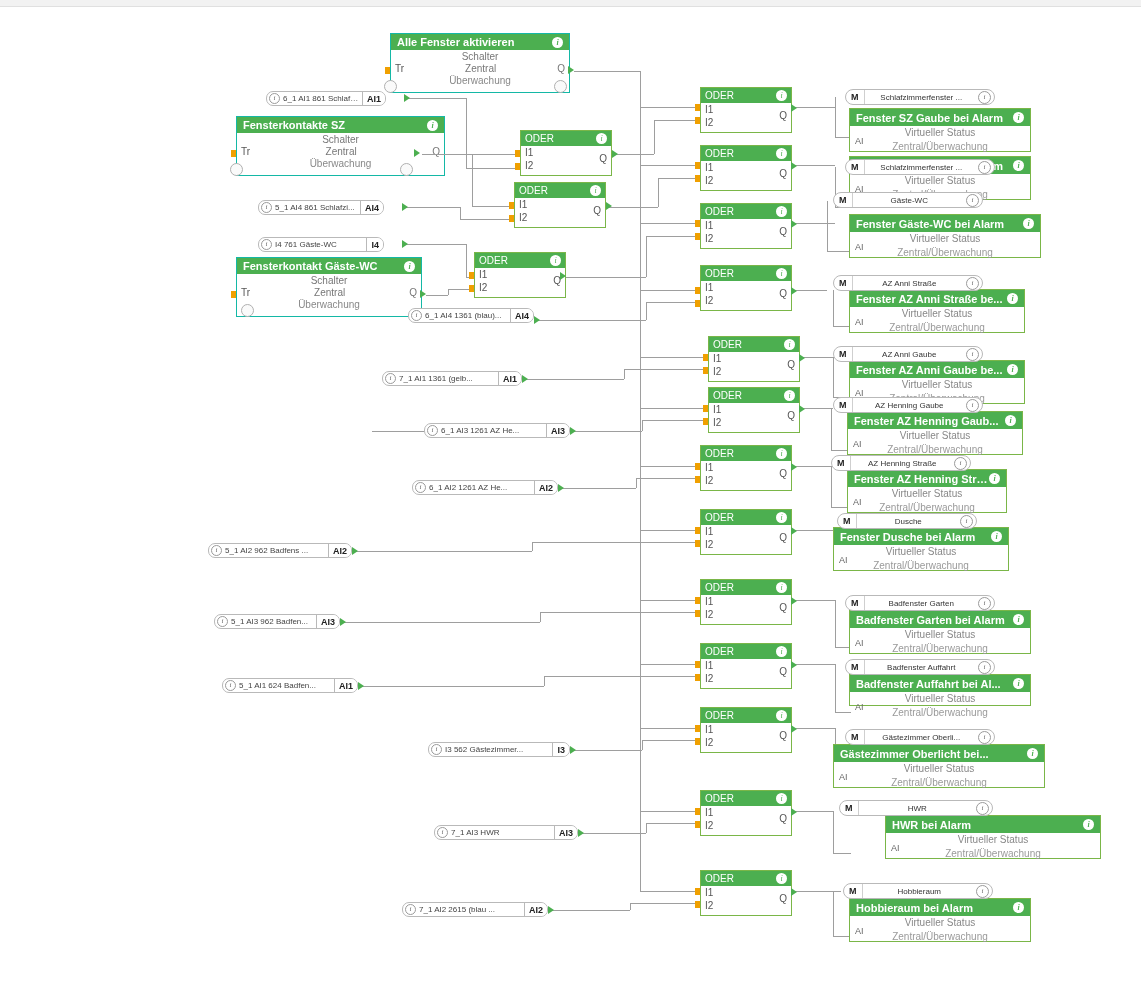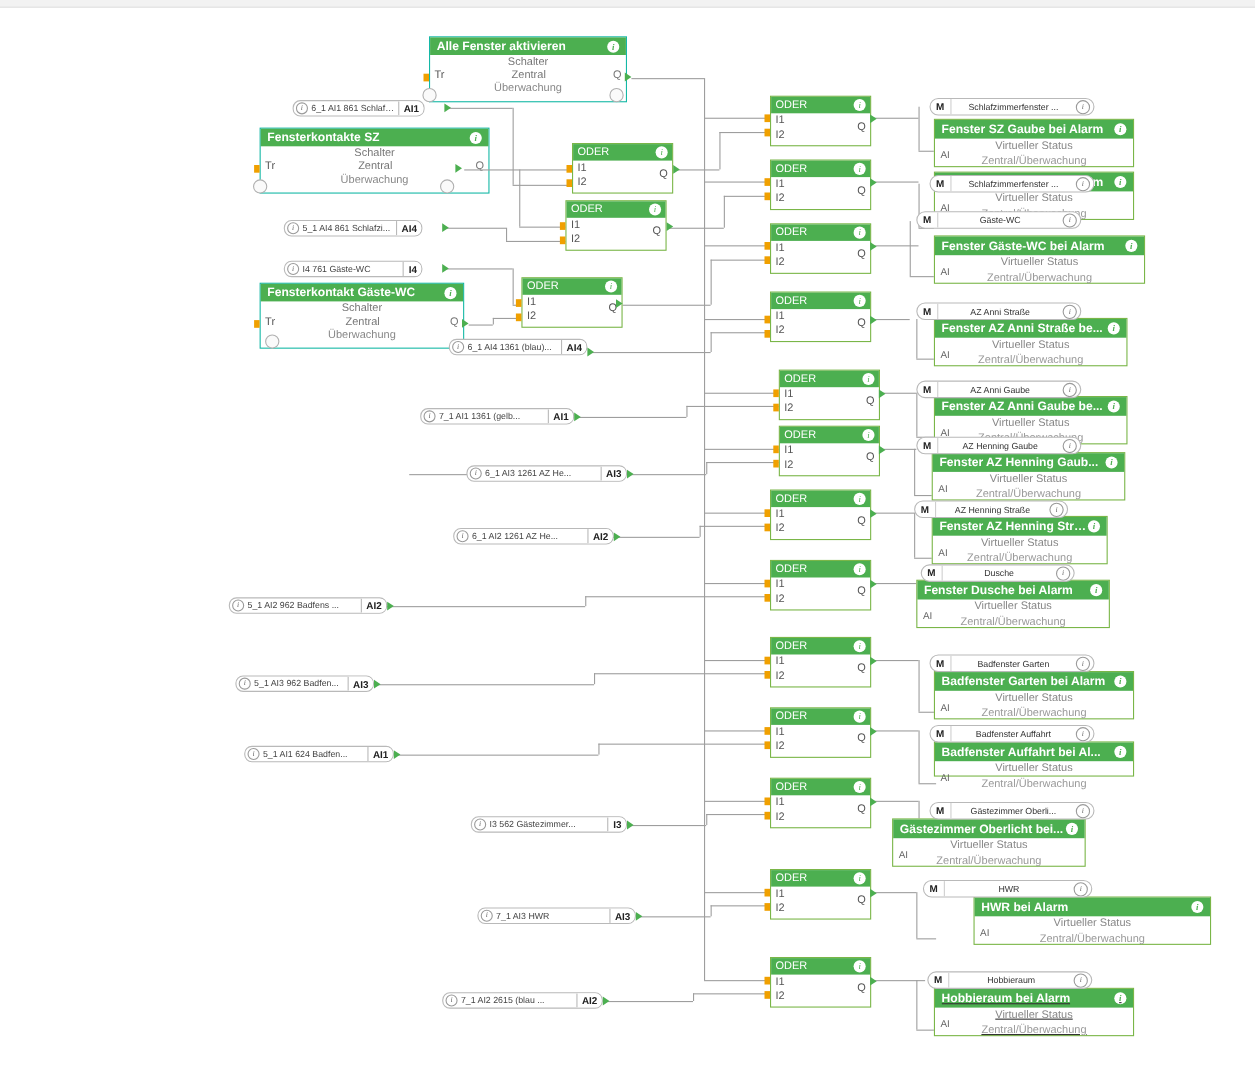--- a/index.html
+++ b/index.html
@@ -729,21 +729,21 @@
     <div class="s1">Virtueller Status</div>
     <div class="s2">Zentral/Überwachung</div>
     <div class="ai" style="top:27px;">AI</div>
   </div>
   <div class="mtag" style="left:845px;top:659px;width:150px;">
     <span class="m">M</span>
     <span class="nm">Badfenster Auffahrt</span>
     <span class="ic">i</span>
   </div>
 
-  <div class="alarm" style="left:811px;top:744px;width:176px;height:44px;">
+  <div class="alarm" style="left:833px;top:744px;width:212px;height:44px;">
     <div class="hdr">
       <span class="t">Gästezimmer Oberlicht bei...</span>
       <span class="infoi">i</span>
     </div>
     <div class="s1">Virtueller Status</div>
     <div class="s2">Zentral/Überwachung</div>
     <div class="ai" style="top:27px;">AI</div>
   </div>
   <div class="mtag" style="left:845px;top:729px;width:150px;">
     <span class="m">M</span>
@@ -759,21 +759,21 @@
     <div class="s1">Virtueller Status</div>
     <div class="s2">Zentral/Überwachung</div>
     <div class="ai" style="top:27px;">AI</div>
   </div>
   <div class="mtag" style="left:839px;top:800px;width:154px;">
     <span class="m">M</span>
     <span class="nm">HWR</span>
     <span class="ic">i</span>
   </div>
 
-  <div class="alarm" style="left:849px;top:898px;width:182px;height:44px;text-decoration:underline;">
+  <div class="alarm" style="left:849px;top:898px;width:182px;height:44px;">
     <div class="hdr">
       <span class="t">Hobbieraum bei Alarm</span>
       <span class="infoi">i</span>
     </div>
     <div class="s1">Virtueller Status</div>
     <div class="s2">Zentral/Überwachung</div>
     <div class="ai" style="top:27px;">AI</div>
   </div>
   <div class="mtag" style="left:843px;top:883px;width:150px;">
     <span class="m">M</span>

